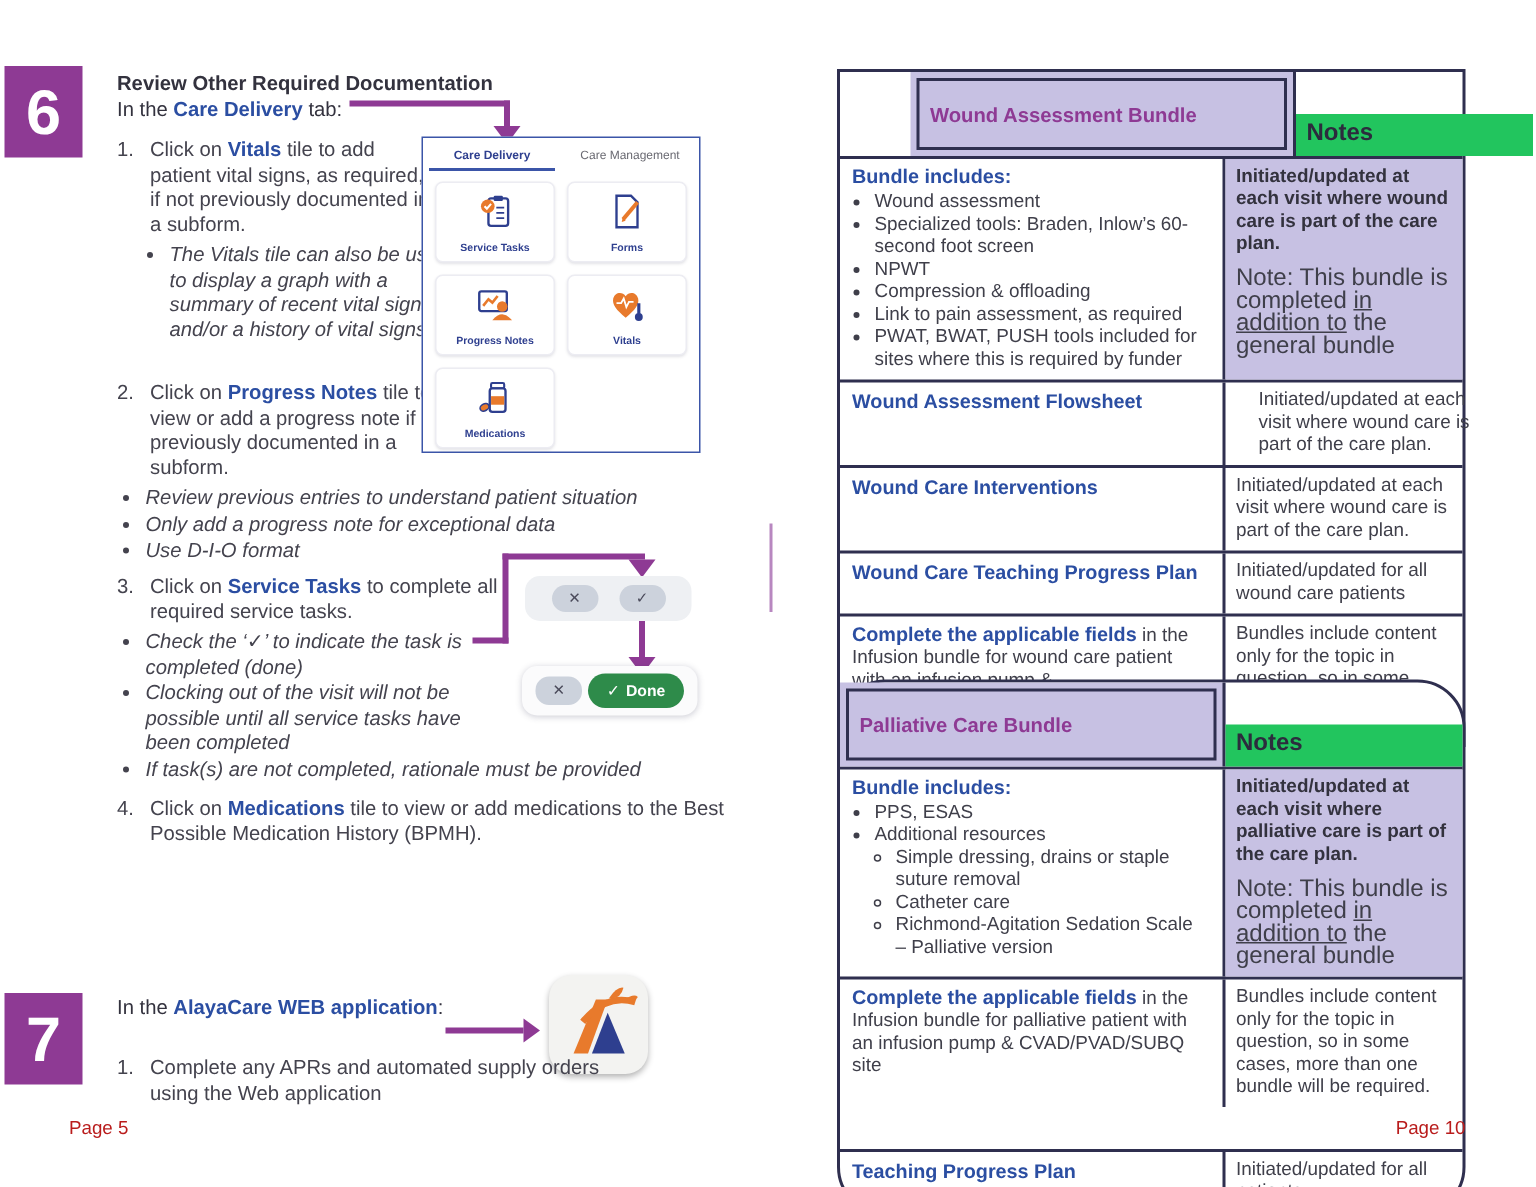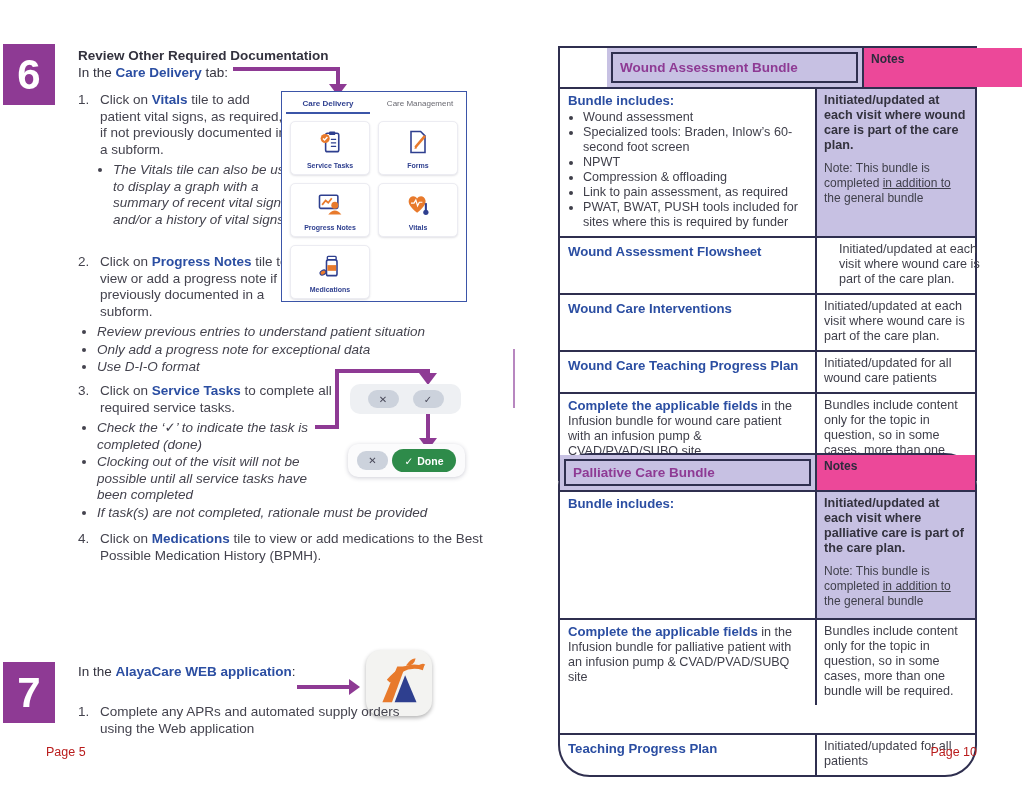--- a/index.html
+++ b/index.html
@@ -73,26 +73,26 @@
   .dtable { position:absolute; left:558px; width:419px;
     border:2px solid #2f2f4f; background:#fff; }
   .trow { display:grid; grid-template-columns:257px 158px; border-top:2px solid #2f2f4f; }
   .trow.hdr { border-top:none; }
   .tcell-l { border-right:2px solid #2f2f4f; padding:4px 16px 6px 8px; }
   .tcell-r { padding:4px 7px 6px 7px; }
   .hdr .tcell-l { background:#c7c1e3; padding:4px; }
   .title-box { border:2px solid #2f2f4f; height:100%; display:flex; align-items:center;
     padding:0 7px; }
   .ttl { color:#8e3a94; font-weight:bold; font-size:13.5px; }
-  .hdr .tcell-r { background:#ec4899; font-weight:bold; color:#2c2b3d; font-size:12px; }
+  .hdr .tcell-r { background:#22c55e; font-weight:bold; color:#2c2b3d; font-size:16px;margin-top:28px; }
   .cell-title { color:#2b4ea2; font-weight:bold; font-size:13.2px; line-height:15.5px; }
   .cell-body { font-size:12.6px; line-height:15px; color:#3f3f4a; }
   .lav { background:#c7c1e3; }
   .lav .nb { font-weight:bold; color:#33323e; font-size:12.6px; line-height:15px; }
-  .lav .nn { margin-top:8px; font-size:12px; line-height:15px; color:#3f3f4a; }
+  .lav .nn { margin-top:8px; font-size:16px; line-height:15px; color:#3f3f4a; }
   .u { text-decoration:underline; }
   .tbul { margin:1px 0 0 0; padding-left:15px; font-size:12.6px; line-height:15px; }
   .tbul li { margin:0; }
   .tbul-sub { list-style-type:circle; margin:0; padding-left:14px; }
 </style>
 </head>
 <body>
 
 <div class="abs stepbox" style="left:3px; top:44px;">
   <span>6</span>
@@ -322,20 +322,29 @@
     <div class="tcell-l">
       <div class="title-box">
           <span class="ttl">Palliative Care Bundle</span>
         </div>
     </div>
     <div class="tcell-r">Notes</div>
   </div>
   <div class="trow" style="min-height:128px;">
     <div class="tcell-l cell-body">
       <span class="cell-title">Bundle includes:</span>
+      <ul class="tbul">
+        <li>PPS, ESAS</li>
+        <li>Additional resources</li>
+        <ul class="tbul tbul-sub">
+          <li>Simple dressing, drains or staple suture removal</li>
+          <li>Catheter care</li>
+          <li>Richmond-Agitation Sedation Scale – Palliative version</li>
+        </ul>
+      </ul>
     </div>
     <div class="tcell-r lav">
       <div class="nb">Initiated/updated at each visit where palliative care is part of the care plan.</div>
       <div class="nn"><span>Note: This bundle is completed </span><span class="u">in addition to</span><span> the general bundle</span></div>
     </div>
   </div>
   <div class="trow" style="min-height:78px;">
     <div class="tcell-l cell-body"><span class="cell-title">Complete the applicable fields</span><span> in the Infusion bundle for palliative patient with an infusion pump &amp; CVAD/PVAD/SUBQ site</span></div>
     <div class="tcell-r cell-body">Bundles include content only for the topic in question, so in some cases, more than one bundle will be required.</div>
   </div>

